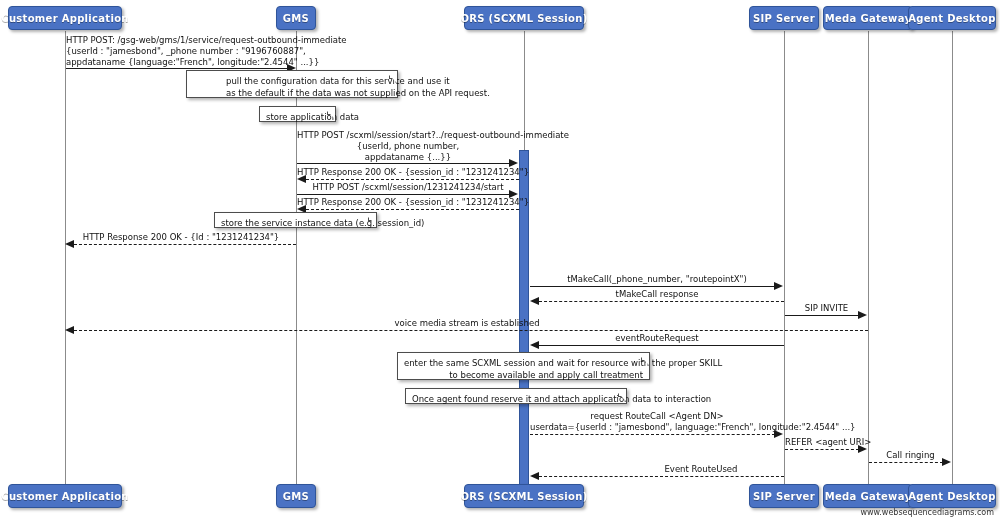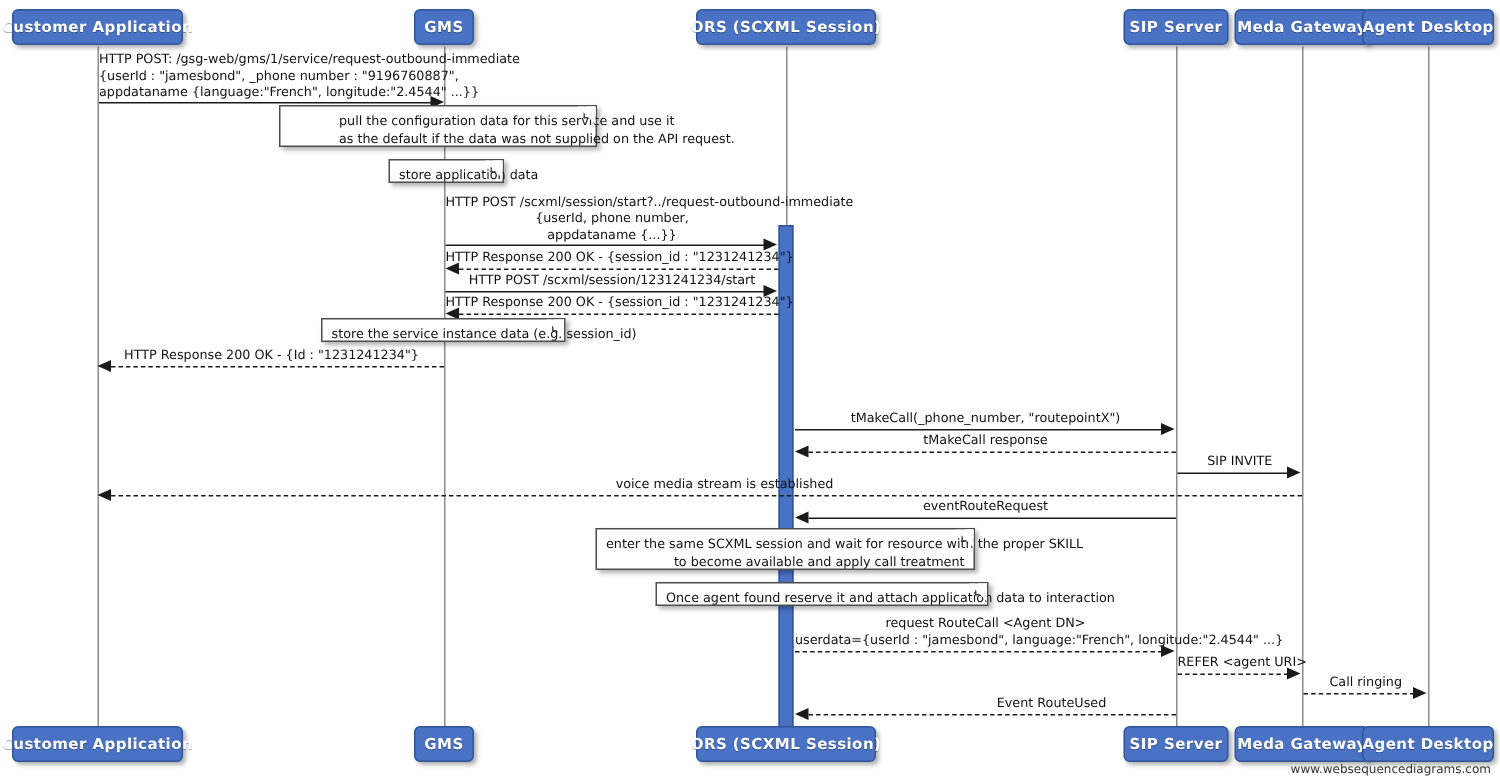--- a/index.html
+++ b/index.html
@@ -195,32 +195,32 @@
   <div class="arrowhead right" style="left:774px; top:282px;"></div>
 
   <div class="msg-label" style="left:530px; top:289px; width:254px;">tMakeCall response</div>
   <div class="msg-line dashed" style="left:539px; top:301px; width:245px;"></div>
   <div class="arrowhead left" style="left:530px; top:297px;"></div>
 
   <div class="msg-label" style="left:785px; top:303px; width:83px;">SIP INVITE</div>
   <div class="msg-line" style="left:785px; top:315px; width:74px;"></div>
   <div class="arrowhead right" style="left:858px; top:311px;"></div>
 
-  <div class="msg-label" style="left:82px; top:318px; width:802px;">voice media stream is established</div>
+  <div class="msg-label" style="left:66px; top:318px; width:802px;">voice media stream is established</div>
   <div class="msg-line dashed" style="left:74px; top:330px; width:794px;"></div>
   <div class="arrowhead left" style="left:65px; top:326px;"></div>
 
   <div class="msg-label" style="left:530px; top:333px; width:254px;">eventRouteRequest</div>
   <div class="msg-line" style="left:539px; top:345px; width:245px;"></div>
   <div class="arrowhead left" style="left:530px; top:341px;"></div>
 
   <div class="note" style="left:397px; top:352px; width:253px; height:28px;text-align:right;">enter the same SCXML session and wait for resource with the proper SKILL
 to become available and apply call treatment<span class="note-fold"></span></div>
 
-  <div class="note" style="left:405px; top:388px; width:222px; height:16px;margin-left:32px;">Once agent found reserve it and attach application data to interaction<span class="note-fold"></span></div>
+  <div class="note" style="left:405px; top:388px; width:222px; height:16px;">Once agent found reserve it and attach application data to interaction<span class="note-fold"></span></div>
 
   <div class="msg-label" style="left:530px; top:411px; width:254px;">request RouteCall &lt;Agent DN&gt;
 userdata={userId : "jamesbond", language:"French", longitude:"2.4544" ...}</div>
   <div class="msg-line dashed" style="left:530px; top:434px; width:245px;"></div>
   <div class="arrowhead right" style="left:774px; top:430px;"></div>
 
   <div class="msg-label" style="left:785px; top:437px; width:83px;">REFER &lt;agent URI&gt;</div>
   <div class="msg-line dashed" style="left:785px; top:449px; width:74px;"></div>
   <div class="arrowhead right" style="left:858px; top:445px;"></div>
 

